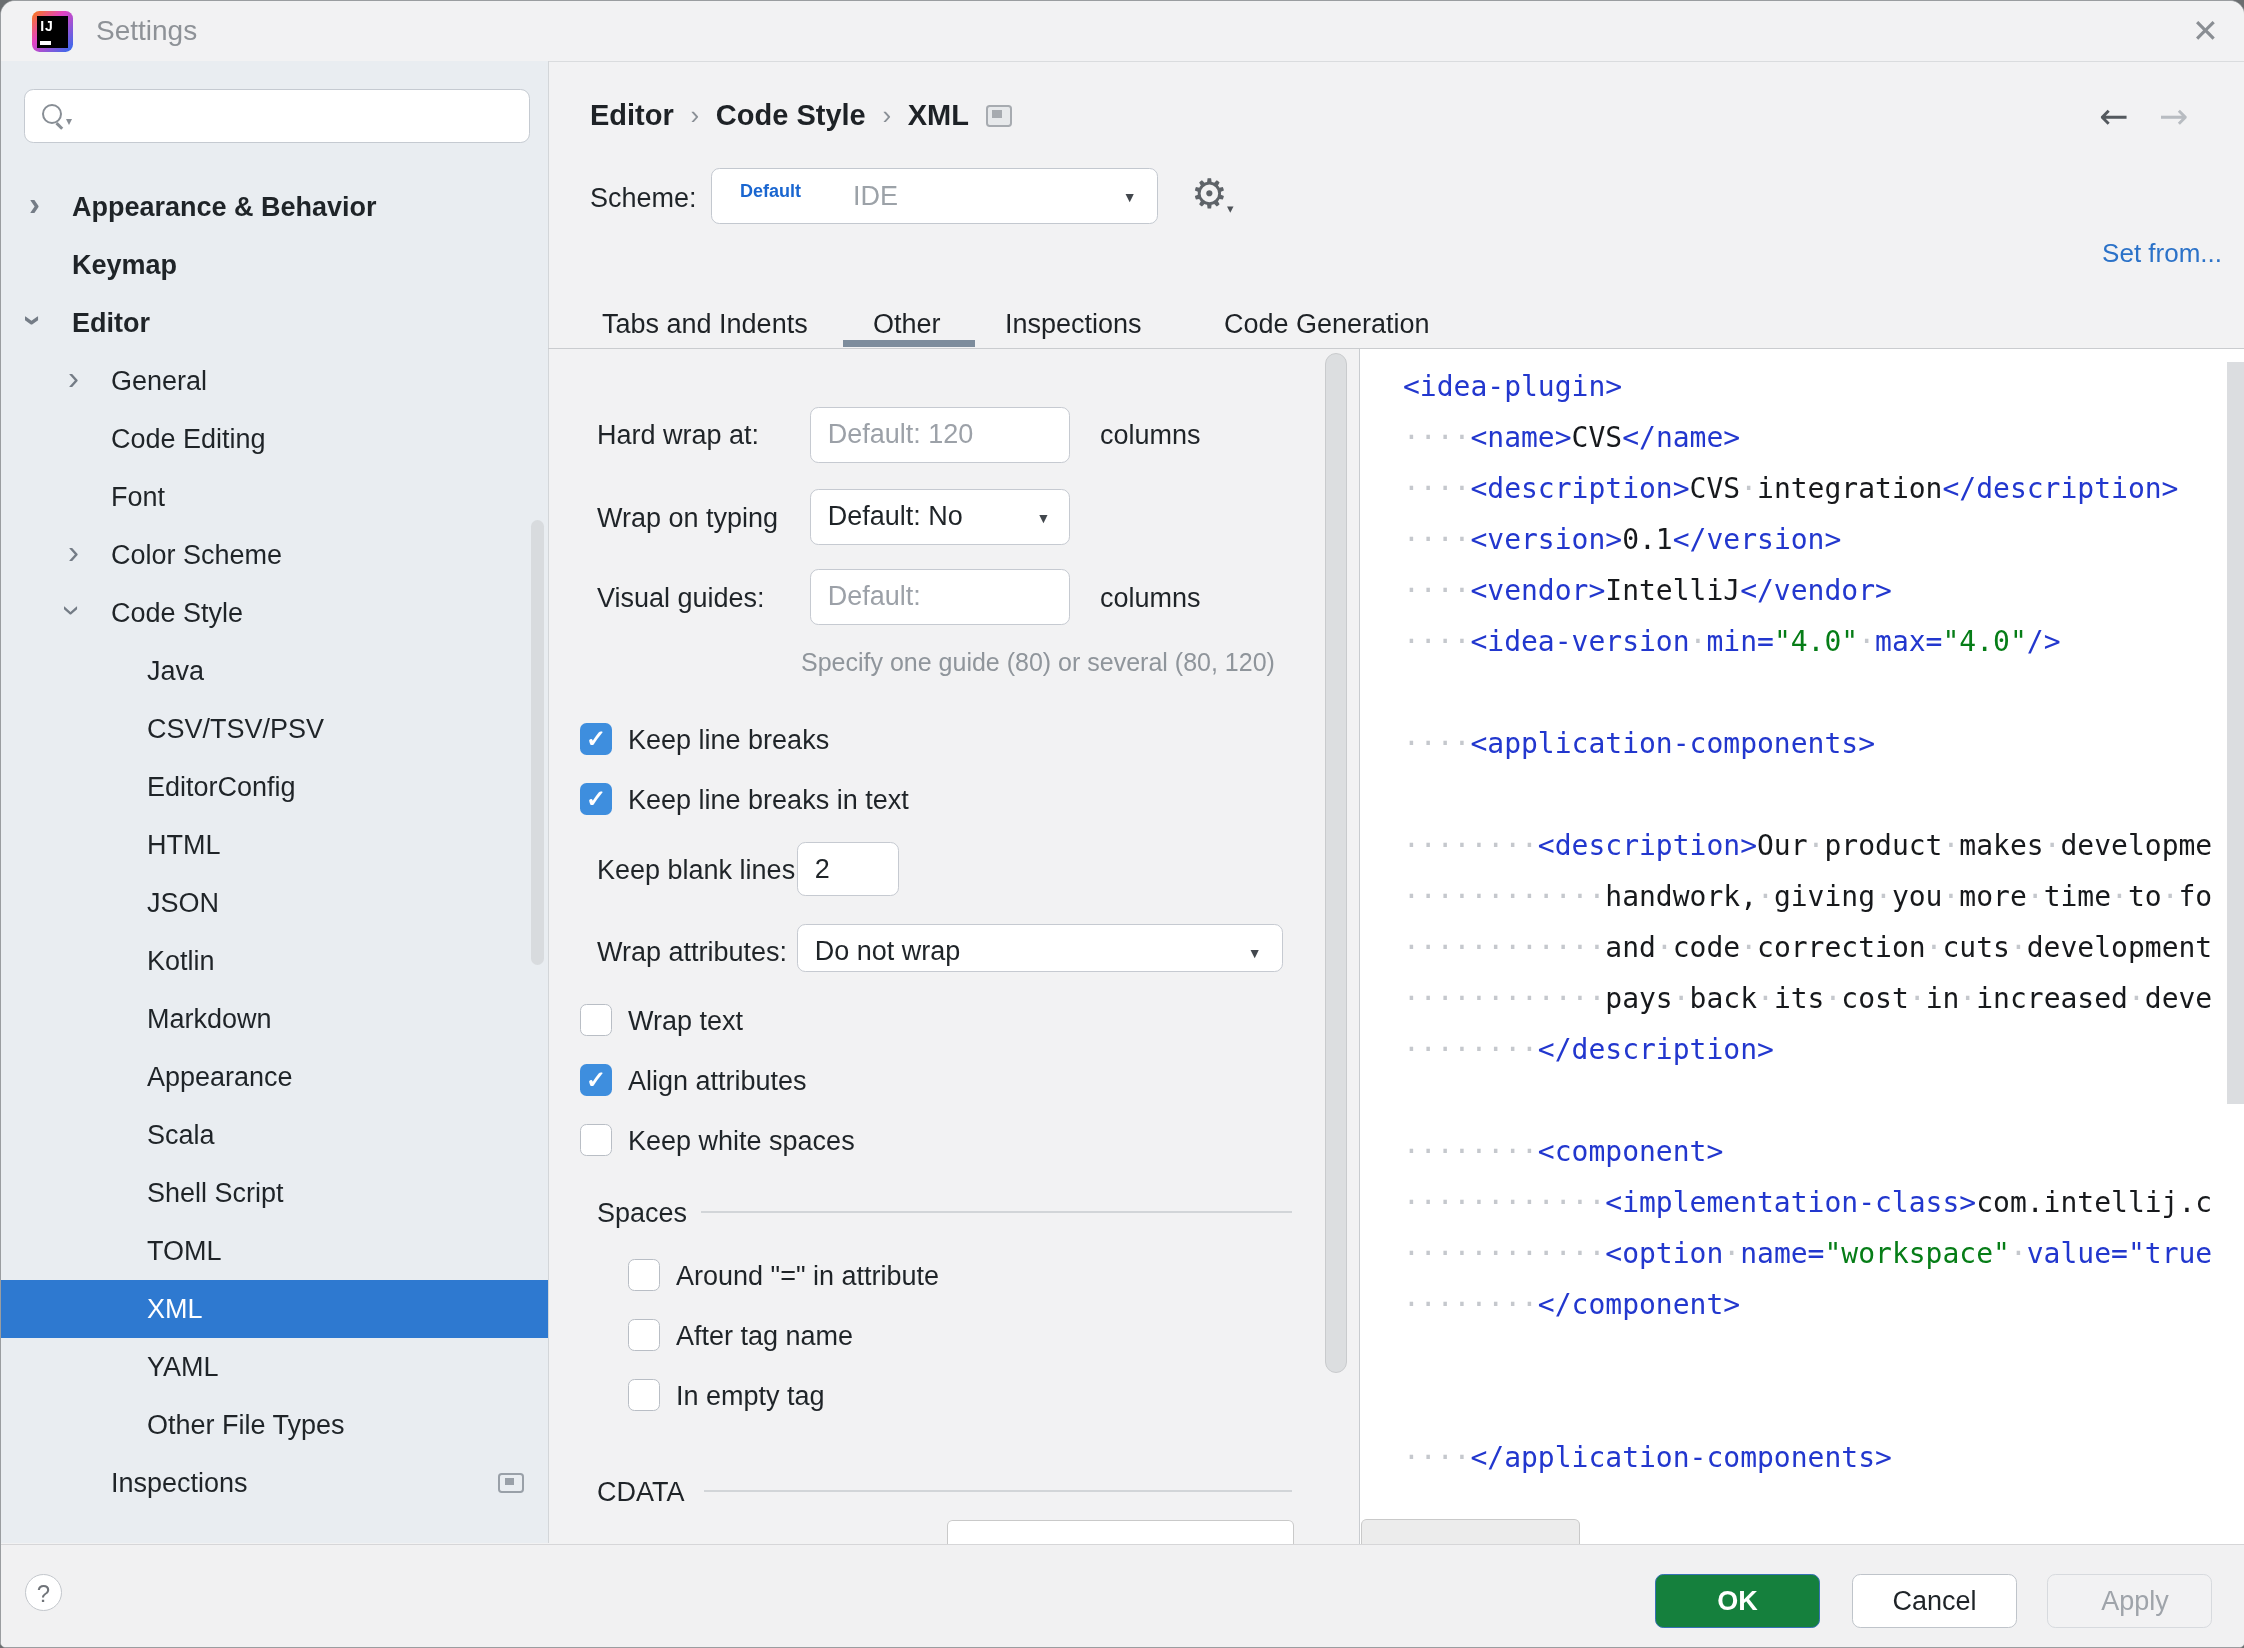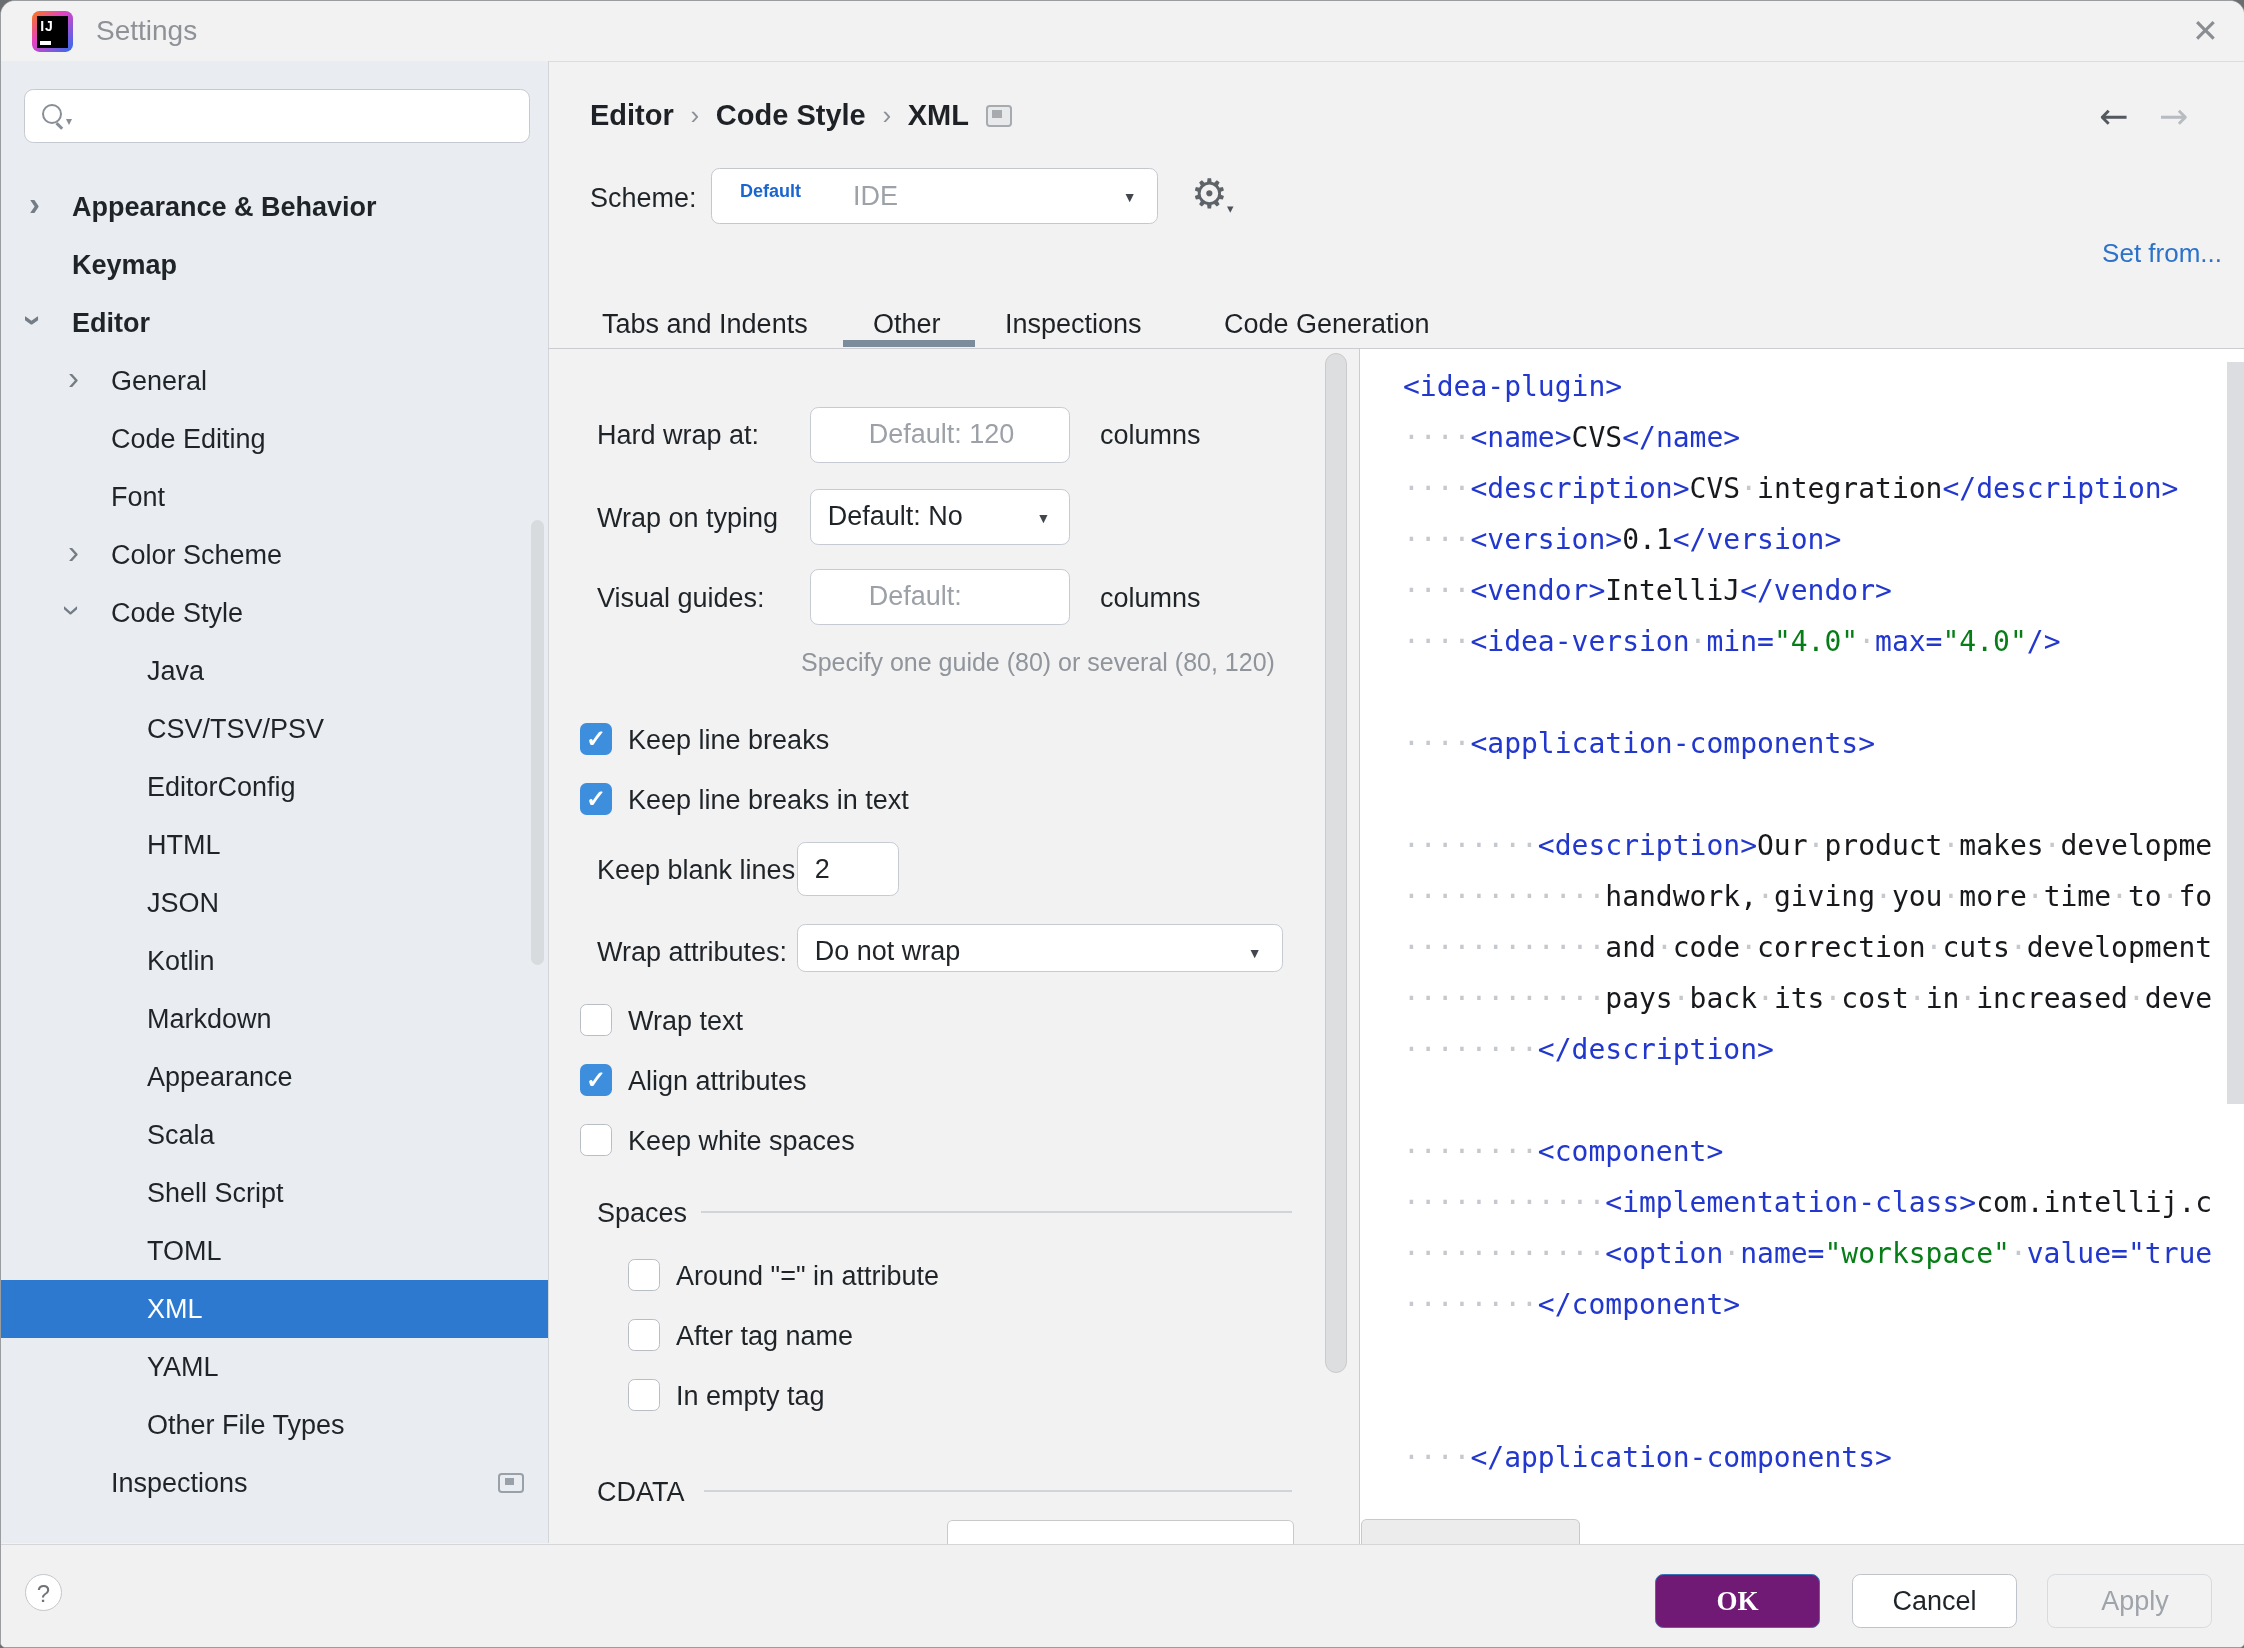--- a/index.html
+++ b/index.html
@@ -48,39 +48,39 @@
   .gearcaret{position:absolute;left:1226px;top:200px;font-size:13px;color:#4E5358;}
   .setfrom{position:absolute;left:2031px;top:237px;width:190px;text-align:right;font-size:26px;color:#2B72C8;}
   
   .tab{position:absolute;top:308px;font-size:27px;color:#1E2226;}
   .tabline{position:absolute;left:547px;top:347px;width:1697px;height:0.9px;background:#CACCCF;}
   .tabul{position:absolute;left:842px;top:339px;width:132px;height:7.4px;background:#7D8C9C;}
   
   .flabel{position:absolute;font-size:27px;color:#1F2428;}
   .gray{color:#8F959B;}
   .input{position:absolute;background:#fff;border:0.9px solid #C6CAD1;border-radius:8.3px;box-sizing:border-box;font-size:27px;color:#1F2428;}
-  .input .ph{position:absolute;left:16.7px;top:11px;color:#9CA1A8;margin-left:41px;}
+  .input .ph{position:absolute;left:16.7px;top:11px;color:#9CA1A8;}
   .input .val{position:absolute;left:16.7px;top:11px;color:#1F2428;}
   .cbox{position:absolute;width:32px;height:32px;border-radius:6.5px;box-sizing:border-box;}
   .cbox.off{background:#fff;border:1.9px solid #B9BEC5;}
   .cbox.on{background:#3E8EDE;color:#fff;text-align:center;line-height:32px;font-size:24px;font-weight:bold;}
   .secline{position:absolute;height:1.9px;background:#D2D5D8;}
   .hpartial{position:absolute;background:#ECECEC;border:0.9px solid #C9C9C9;border-bottom:none;border-radius:5.6px 5.6px 0 0;}
   .form-scroll{position:absolute;left:1324px;top:352px;width:22px;height:1020px;background:#DCDEE0;border:0.9px solid #C9CBCD;border-radius:11px;box-sizing:border-box;}
   
   .codepanel{position:absolute;left:1358px;top:348px;width:887px;height:1195px;background:#FFFFFF;border-left:0.9px solid #C9CCD0;box-sizing:border-box;overflow:hidden;}
   .code{position:absolute;left:43px;top:12px;font-family:"DejaVu Sans Mono",monospace;font-size:28px;line-height:51px;white-space:pre;}
   .c-t{color:#2237CE;} .c-x{color:#17191C;} .c-v{color:#067D17;} .c-b{color:#2237CE;} .c-w{color:#C5C8CD;}
   .code-vscroll{position:absolute;right:1.9px;top:13px;width:16.7px;height:742px;background:#DBDDE0;}
   
   .footer{position:absolute;left:0;top:1543px;width:2245px;height:106px;background:#F1F1F2;border-top:0.9px solid #D6D6D8;}
   .help{position:absolute;left:24px;top:29px;width:37px;height:37px;border-radius:50%;background:#fff;border:1.9px solid #C3C7CC;
         color:#707479;font-size:24px;text-align:center;line-height:37px;box-sizing:border-box;}
   .btn{position:absolute;top:29px;width:165px;height:54px;border-radius:8.3px;font-size:27px;text-align:center;line-height:52px;box-sizing:border-box;}
-  .btn.ok{background:#701a75;color:#fff;font-weight:bold;border:0.9px solid #3672B5;font-family:Liberation Serif, serif;}
+  .btn.ok{background:#15803d;color:#fff;font-weight:bold;border:0.9px solid #3672B5;}
   .btn.cancel{background:#fff;color:#1F2428;border:0.9px solid #BFC4CA;}
   .btn.apply{background:#F2F2F3;color:#9FA4AA;border:0.9px solid #D7DADE;}
 </style>
 </head>
 <body>
 
 <div class="window">
 
   <div class="titlebar">
     <div class="appicon">

